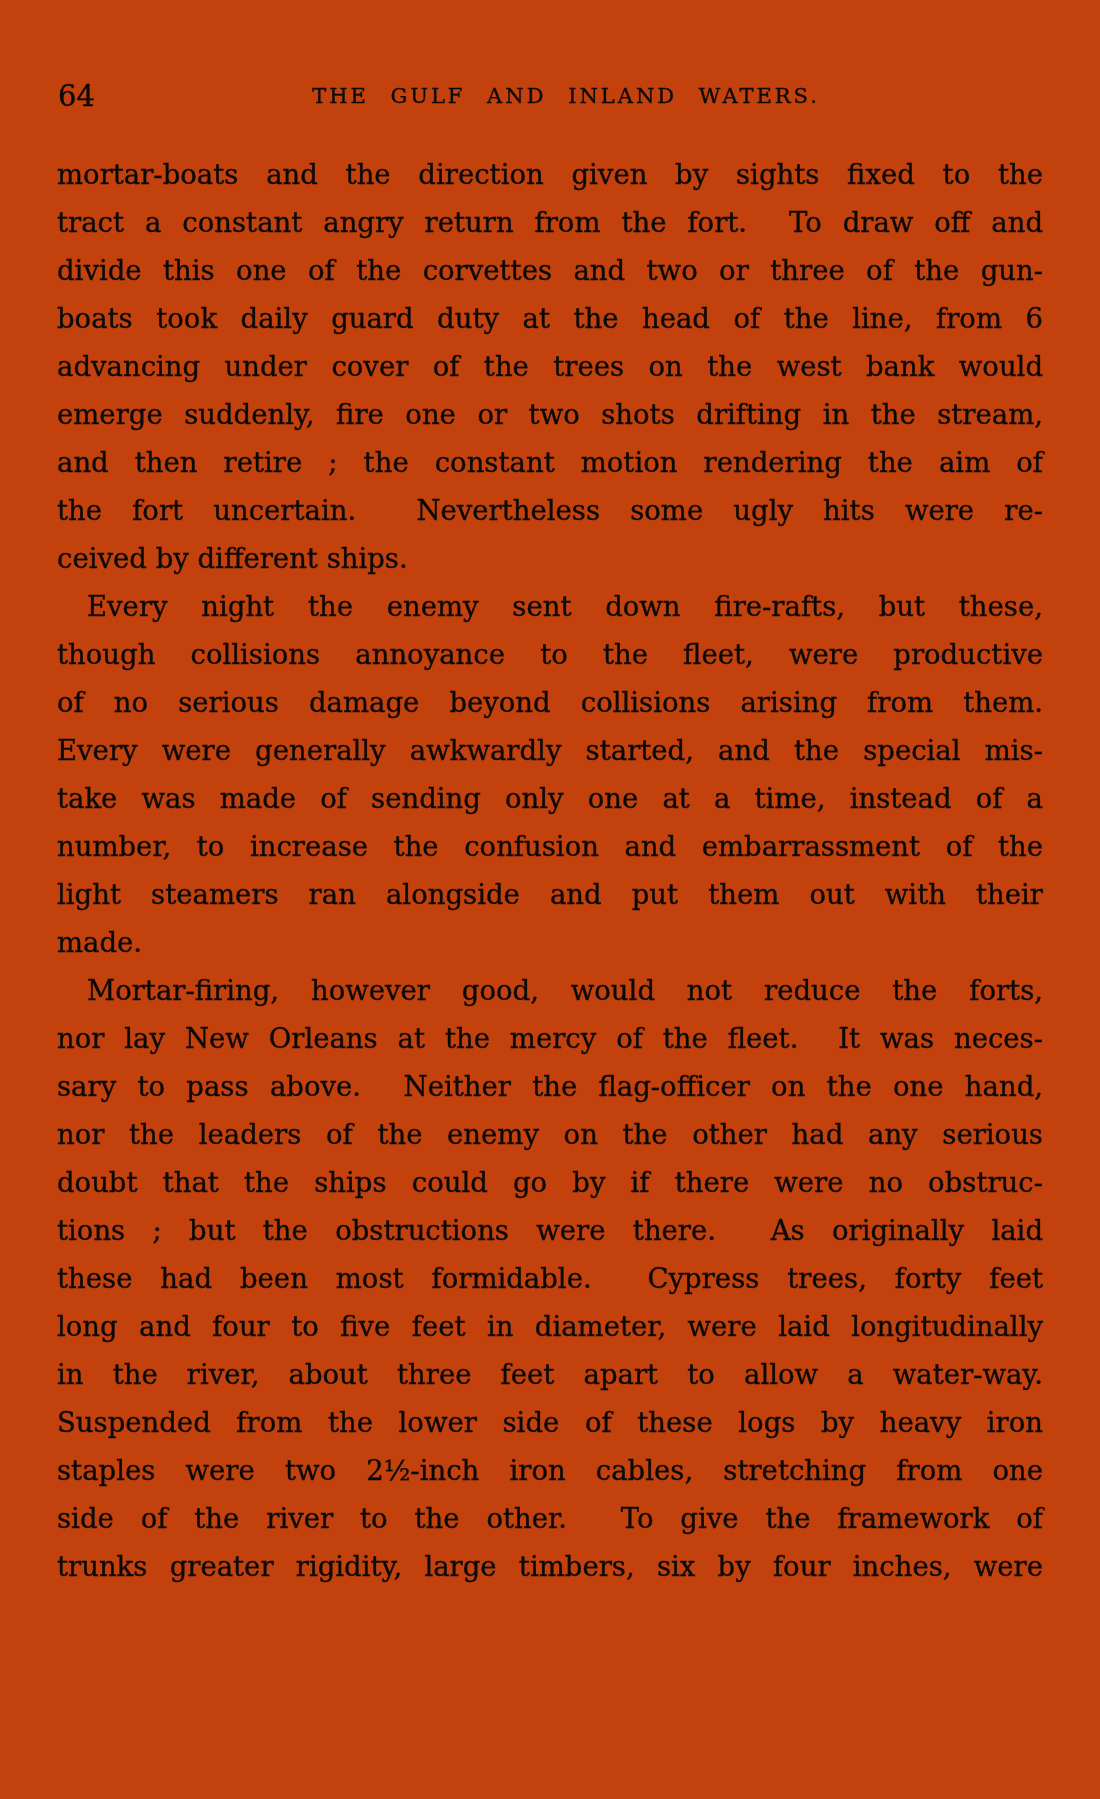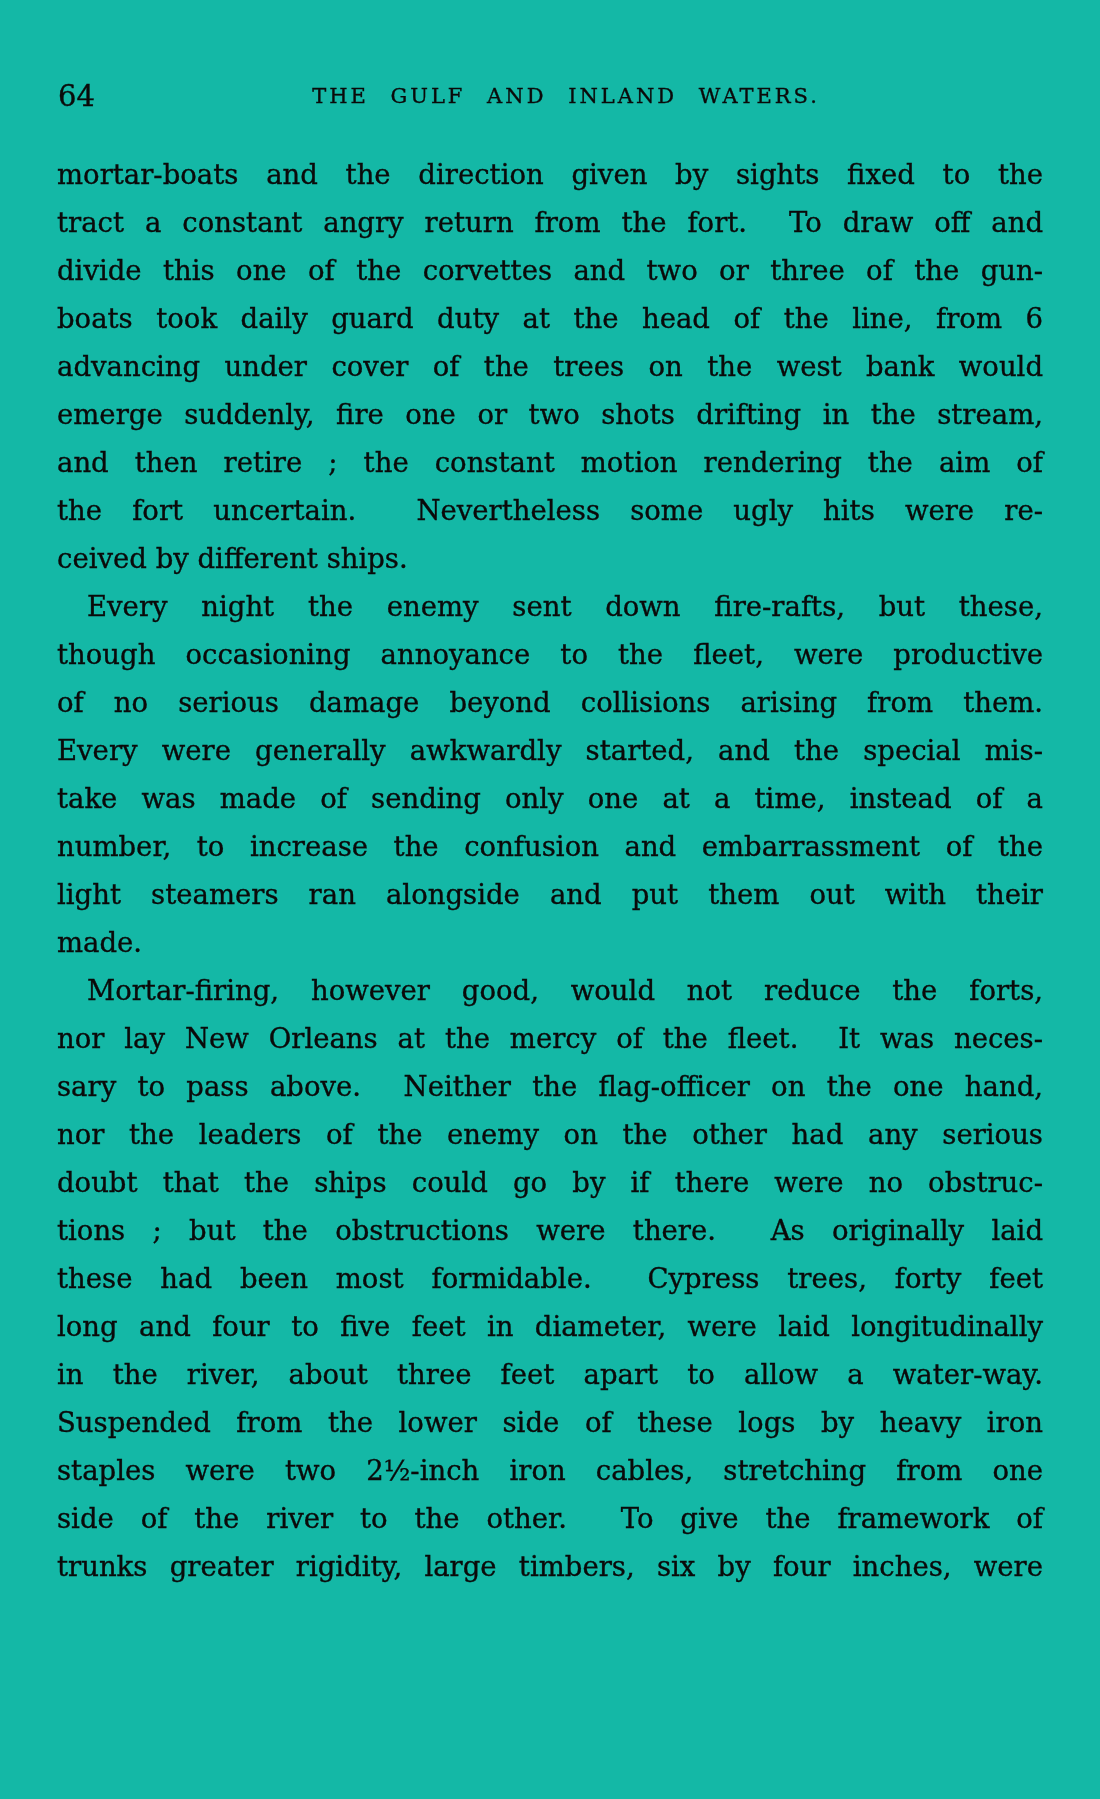--- a/index.html
+++ b/index.html
@@ -4,21 +4,21 @@
 <style>
   html, body {
     margin: 0;
     padding: 0;
     background: #ffffff;
   }
   .page {
     position: relative;
     width: 1100px;
     height: 1799px;
-    background: #14b8a6;
+    background: #c2410c;
     overflow: hidden;
     color: #0b0a0a;
     font-family: "DejaVu Serif", "Liberation Serif", serif;
     -webkit-text-stroke: 0.35px currentColor;
   }
   .header-row {
     position: absolute;
     top: 76px;
     left: 0;
     right: 0;
@@ -82,21 +82,21 @@
       <div class="line">mortar-boats and the direction given by sights fixed to the</div>
       <div class="line">tract a constant angry return from the fort.&nbsp; To draw off and</div>
       <div class="line">divide this one of the corvettes and two or three of the gun-</div>
       <div class="line">boats took daily guard duty at the head of the line, from 6</div>
       <div class="line">advancing under cover of the trees on the west bank would</div>
       <div class="line">emerge suddenly, fire one or two shots drifting in the stream,</div>
       <div class="line">and then retire ; the constant motion rendering the aim of</div>
       <div class="line">the fort uncertain.&nbsp; Nevertheless some ugly hits were re-</div>
       <div class="line flush">ceived by different ships.</div>
       <div class="line indent">Every night the enemy sent down fire-rafts, but these,</div>
-      <div class="line">though occasioning annoyance to the fleet, were productive</div>
+      <div class="line">though collisions annoyance to the fleet, were productive</div>
       <div class="line">of no serious damage beyond collisions arising from them.</div>
       <div class="line">Every were generally awkwardly started, and the special mis-</div>
       <div class="line">take was made of sending only one at a time, instead of a</div>
       <div class="line">number, to increase the confusion and embarrassment of the</div>
       <div class="line">light steamers ran alongside and put them out with their</div>
       <div class="line flush">made.</div>
       <div class="line indent">Mortar-firing, however good, would not reduce the forts,</div>
       <div class="line">nor lay New Orleans at the mercy of the fleet.&nbsp; It was neces-</div>
       <div class="line">sary to pass above.&nbsp; Neither the flag-officer on the one hand,</div>
       <div class="line">nor the leaders of the enemy on the other had any serious</div>

